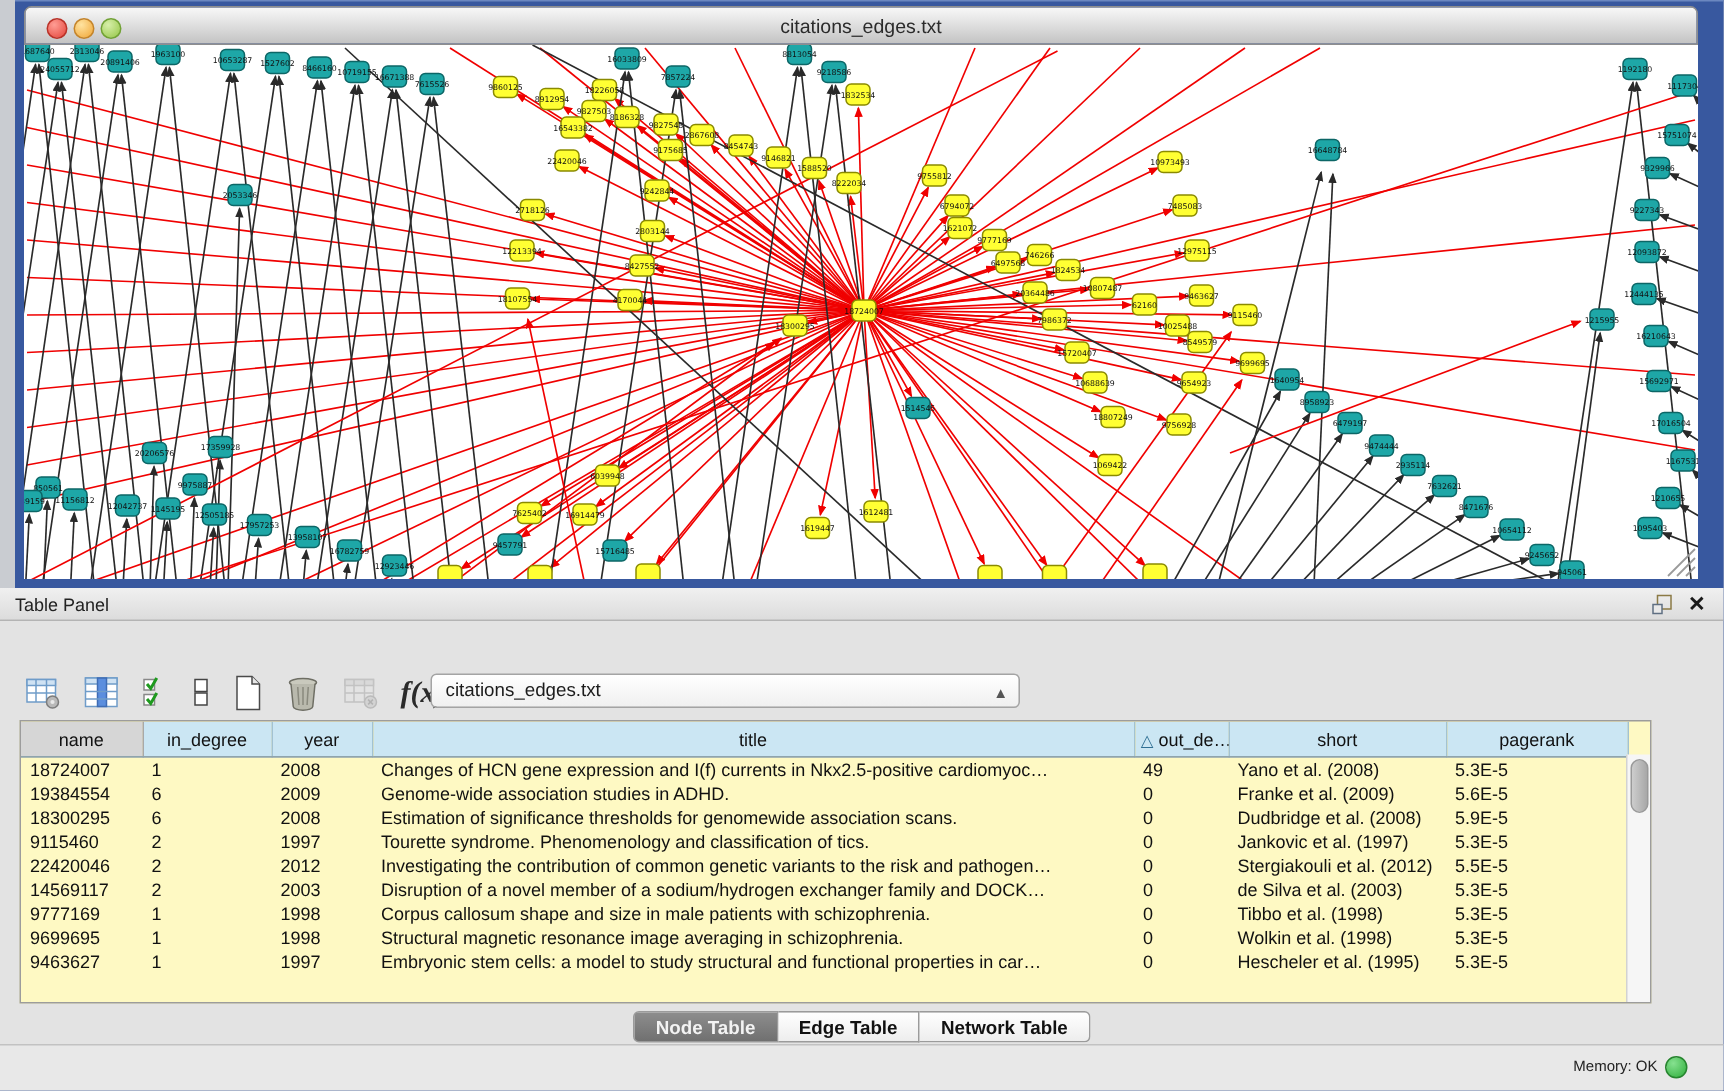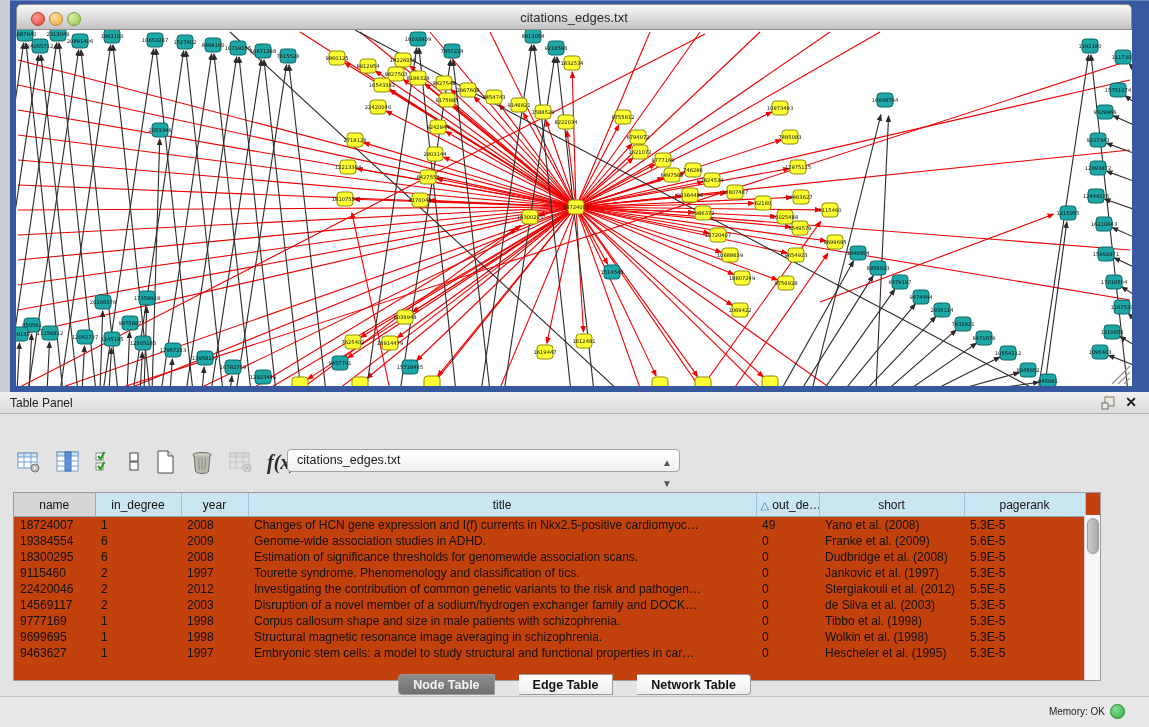--- a/index.html
+++ b/index.html
@@ -29,35 +29,35 @@
   .close-ic{position:absolute;right:12px;top:2px;font-size:14px;font-weight:bold;color:#1a1a1a;cursor:default;}
 
   .toolbar{position:absolute;left:16px;top:56px;height:28px;display:flex;align-items:center;gap:13px;}
   .tb-btn{display:flex;align-items:center;justify-content:center;height:26px;}
   .fx{font-family:"Liberation Serif",serif;font-style:italic;font-weight:bold;font-size:20px;color:#2a2a2a;}
   .combo{position:absolute;left:287px;top:57px;width:393px;height:23px;box-sizing:border-box;
          background:linear-gradient(#ffffff,#f0f0f0);border:1px solid #a4a4a4;border-radius:4px;
          font-size:12.5px;color:#1c1c1c;line-height:21px;padding-left:9px;}
   .combo-arrows{position:absolute;right:8px;top:2px;font-size:10px;color:#555;letter-spacing:-1px;}
 
-  .tablewrap{position:absolute;left:13px;top:100px;width:1088px;height:189px;background:#c2410c;
+  .tablewrap{position:absolute;left:13px;top:88px;width:1088px;height:189px;background:#fef9c3;
              border:1px solid #9c9c9c;box-sizing:border-box;overflow:hidden;}
   table.nt{border-collapse:collapse;table-layout:fixed;width:1071px;font-size:12px;color:#111;}
   table.nt th{height:21px;background:#cbe6f3;border-right:1px solid #a2c2d2;border-bottom:1px solid #8fa4ad;
               font-weight:normal;text-align:center;overflow:hidden;white-space:nowrap;}
   table.nt th.namecol{background:#d6d6d6;border-right:1px solid #a8a8a8;}
   table.nt th.leftal{text-align:center;padding-left:4px;}
   table.nt td{height:16px;padding:0 0 0 6px;white-space:nowrap;overflow:hidden;}
   .sortglyph{color:#2f6f93;font-size:11px;}
   .vscroll{position:absolute;right:0;top:22px;bottom:0;width:15px;background:#f6f6f6;border-left:1px solid #d2d2d2;}
   .vthumb{position:absolute;left:2px;top:3px;width:10px;height:34px;border-radius:6px;
           background:linear-gradient(90deg,#cdcdcd,#a8a8a8);border:1px solid #9a9a9a;}
 
   .tabbar{position:absolute;left:0;top:282px;width:100%;height:22px;display:flex;justify-content:center;}
-  .seg{display:flex;gap:24px;}
+  .seg{display:flex;}
   .seg button{height:21px;padding:0 14px;font-size:12.5px;font-weight:bold;color:#111;
               background:linear-gradient(#ffffff,#ededed);border:1px solid #9b9b9b;border-left-width:0;}
   .seg button:first-child{border-left-width:1px;border-radius:4px 0 0 4px;}
   .seg button:last-child{border-radius:0 4px 4px 0;text-align:center;}
   .seg button.active{background:linear-gradient(#8d8d8d,#707070);color:#f3f3f3;}
 
   .statusbar{position:absolute;left:0;top:304px;width:100%;height:31px;background:#e8e8e8;
              border-top:1px solid #c2c2c2;box-sizing:border-box;}
   .mem-label{position:absolute;right:44px;top:9px;font-size:10px;color:#222;}
   .mem-dot{position:absolute;right:24px;top:7px;width:13px;height:13px;border-radius:50%;

